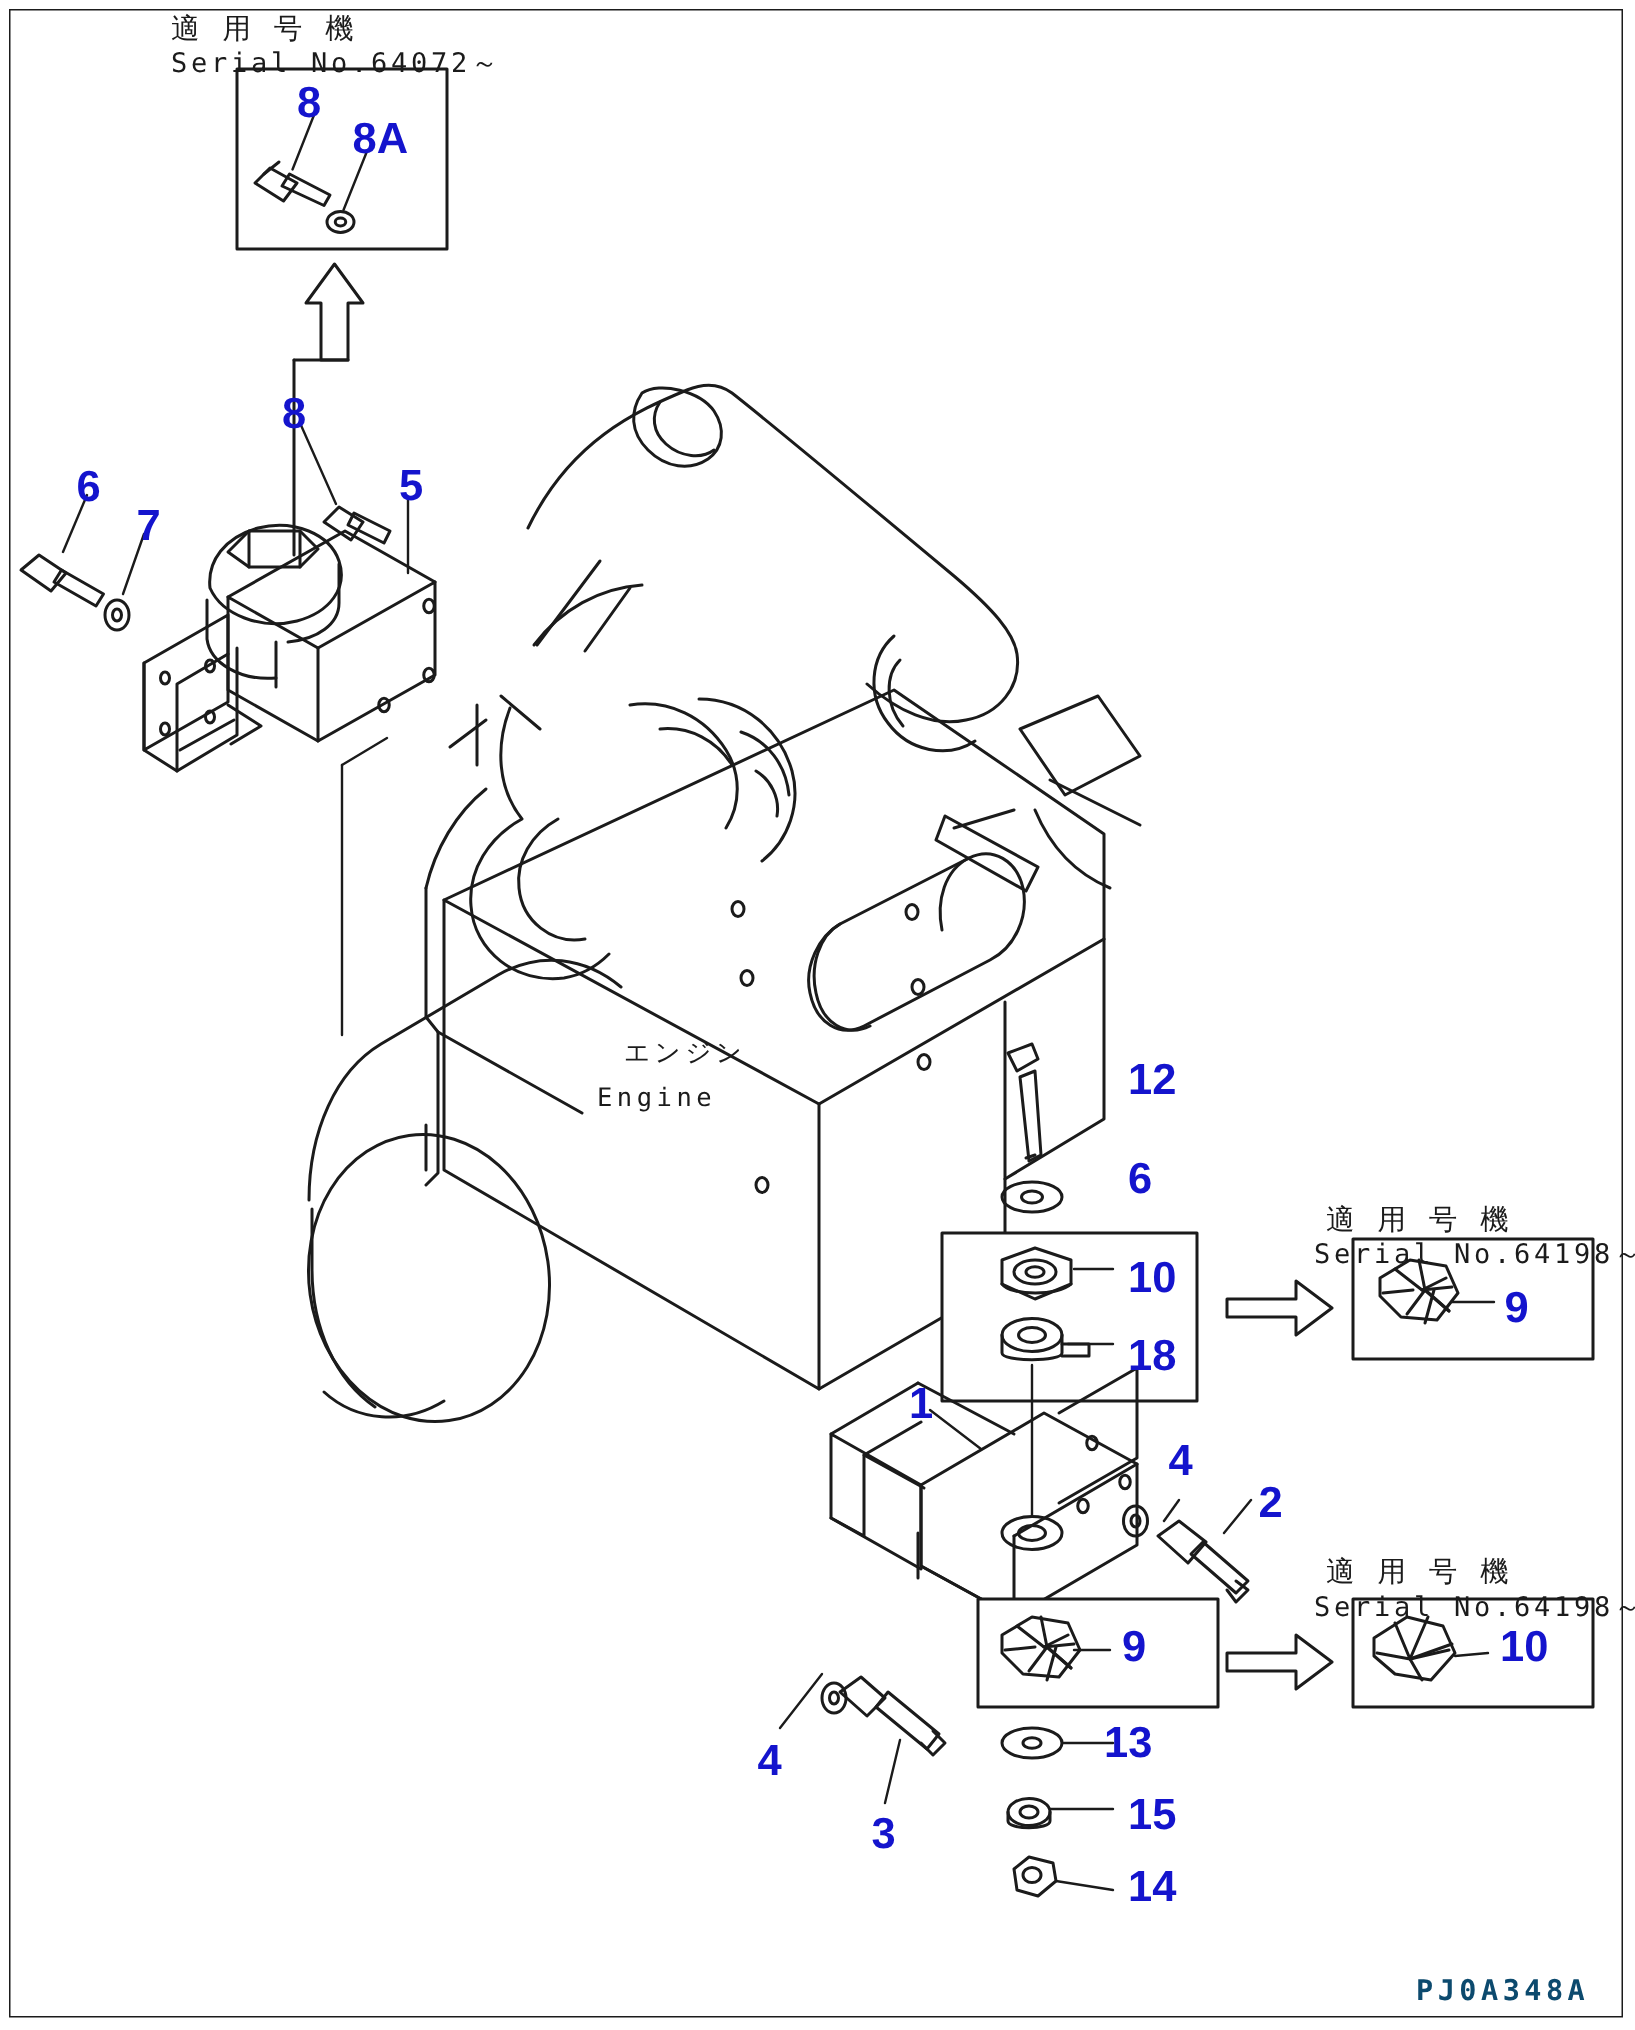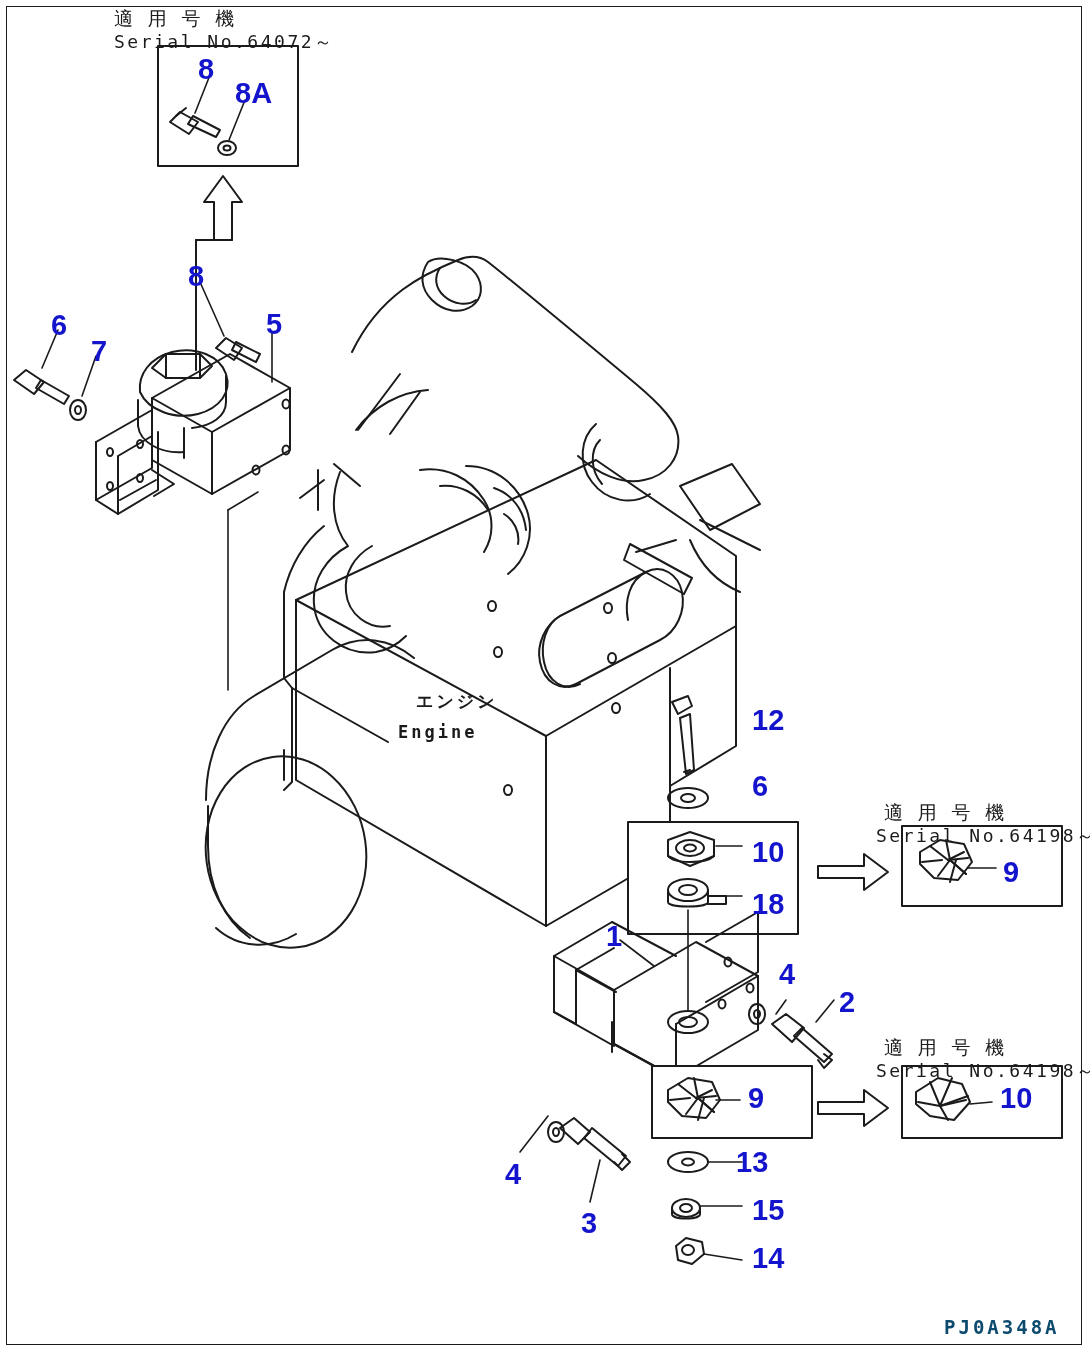--- a/index.html
+++ b/index.html
@@ -5,25 +5,25 @@
   html,body{margin:0;padding:0;background:#ffffff;}
   body{width:1090px;height:1353px;position:relative;overflow:hidden;
        font-family:"Liberation Sans",sans-serif;}
   #sheet{position:absolute;left:0;top:0;width:1090px;height:1353px;}
   .border{position:absolute;left:6px;top:6px;width:1076px;height:1339px;
           border:1px solid #1b1b1b;box-sizing:border-box;}
   svg.art{position:absolute;left:0;top:0;width:1090px;height:1353px;}
   .num{position:absolute;color:#1414cd;font-weight:bold;font-size:29px;
         line-height:1;letter-spacing:0px;font-family:"Liberation Sans",sans-serif;}
   .jp{position:absolute;color:#1b1b1b;font-size:19px;letter-spacing:5px;
-      white-space:nowrap;font-family:Liberation Serif, serif;}
+      white-space:nowrap;font-family:Liberation Sans, sans-serif;}
   .serial{position:absolute;color:#1b1b1b;font-size:18px;letter-spacing:2.5px;
       white-space:nowrap;font-family:"DejaVu Sans Mono",monospace;}
   .engword{position:absolute;color:#1b1b1b;font-size:17px;letter-spacing:3px;
-      white-space:nowrap;font-family:"DejaVu Sans Mono",monospace;font-weight:bold;}
+      white-space:nowrap;font-family:"DejaVu Sans Mono",monospace;}
   .code{position:absolute;color:#0c4a6e;font-size:19px;letter-spacing:3px;
       white-space:nowrap;font-family:"DejaVu Sans Mono",monospace;font-weight:bold;}
 </style>
 </head>
 <body>
 
 <div id="sheet">
   <div class="border"></div>
 
   <svg class="art" viewBox="0 0 1090 1353">

